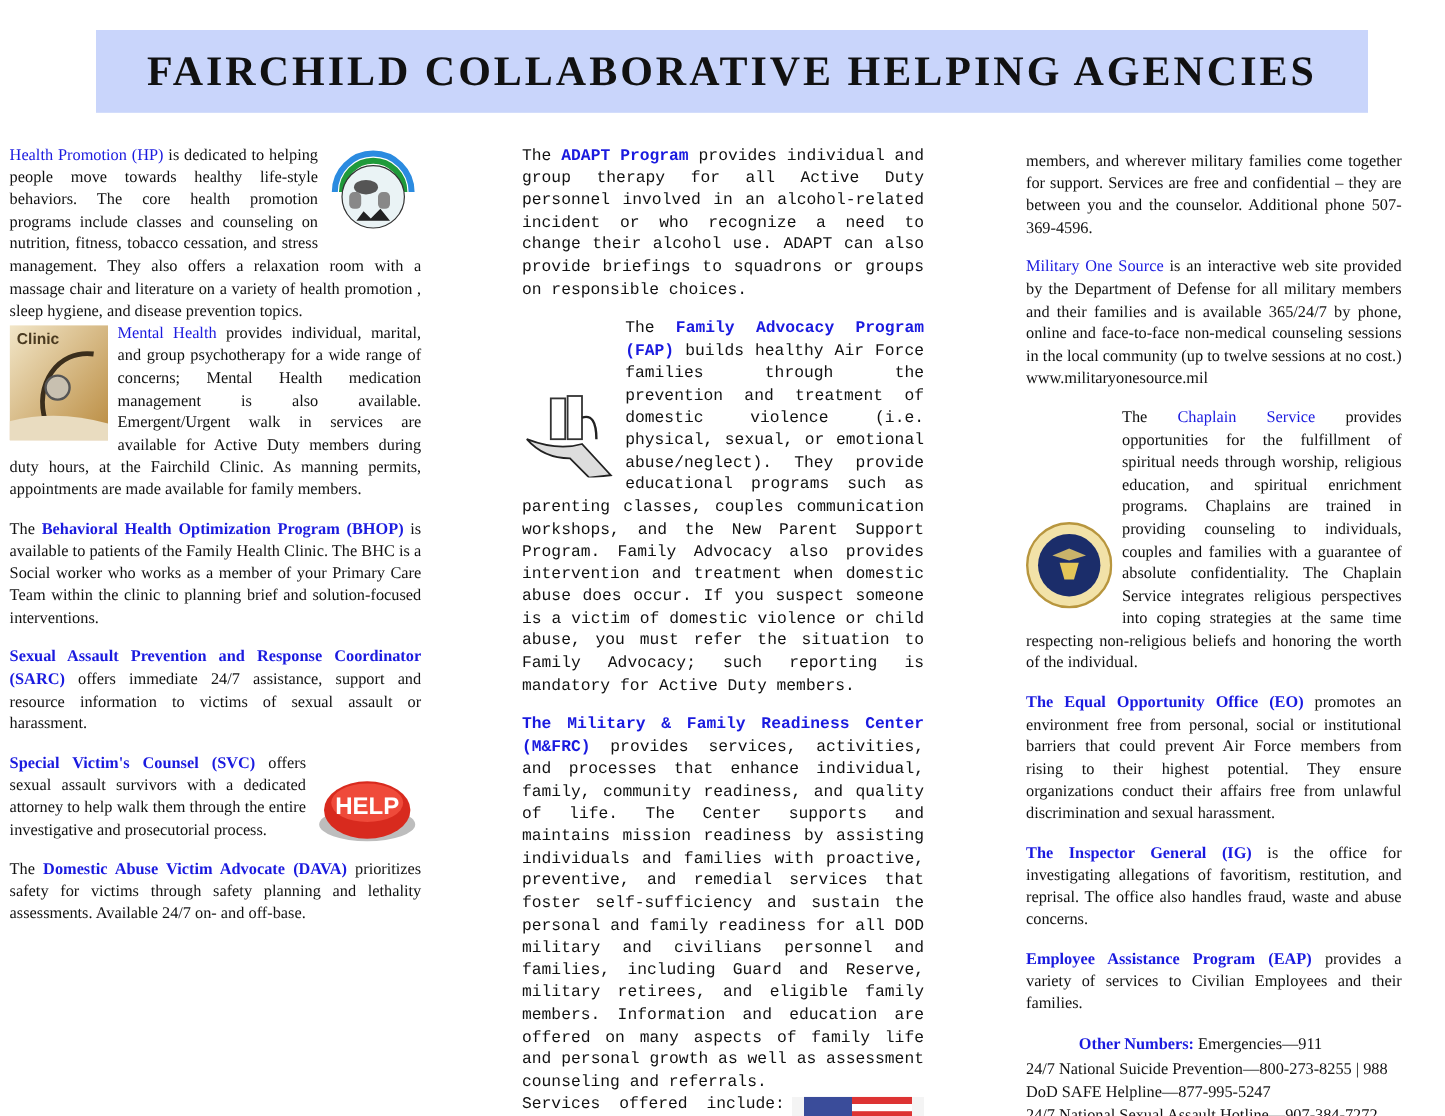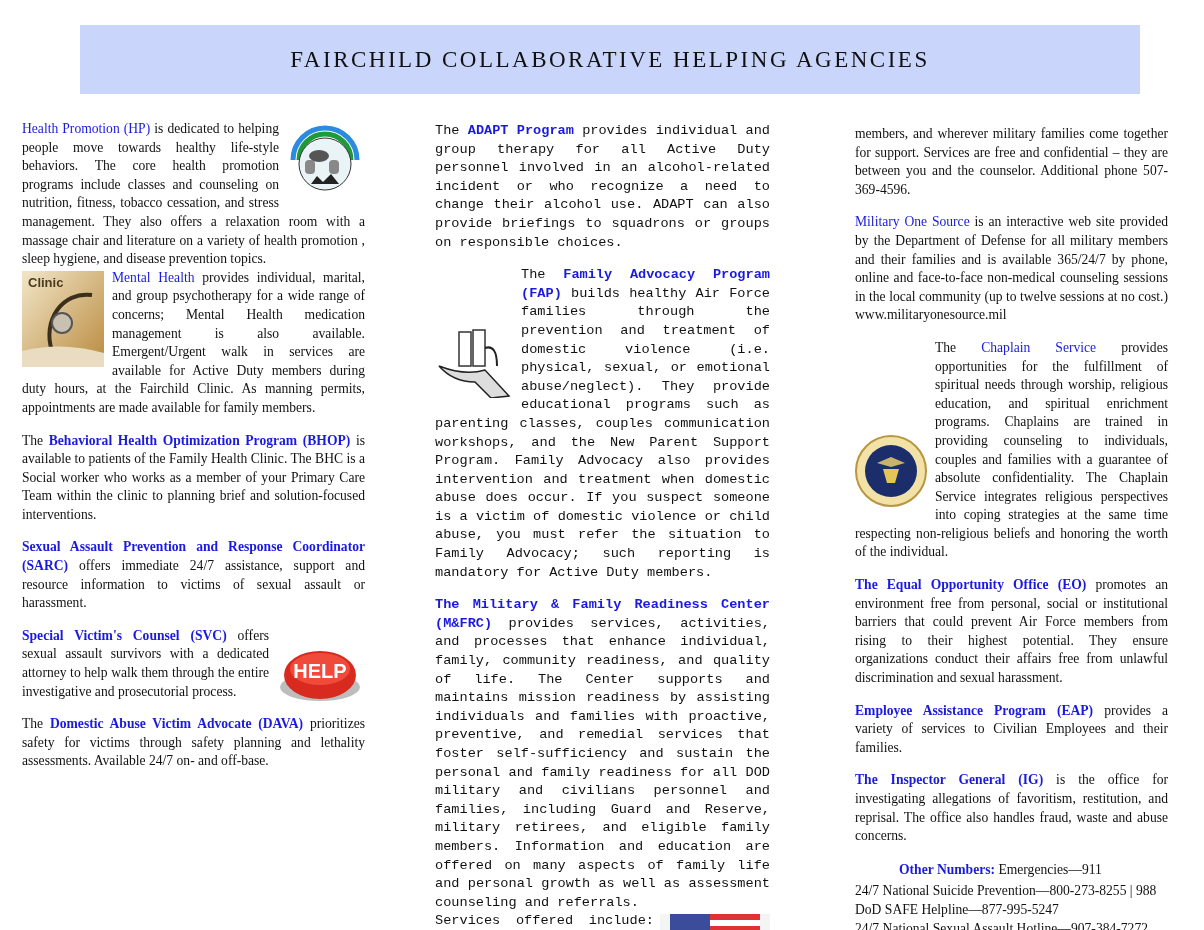--- a/index.html
+++ b/index.html
@@ -1,24 +1,24 @@
 <!DOCTYPE html>
 <html><head>
 <meta charset="utf-8">
 <style>
   html, body { margin: 0; padding: 0; background: #ffffff; }
   body { width: 1204px; height: 930px; position: relative; overflow: hidden;
          font-family: "Liberation Serif", "DejaVu Serif", serif; color: #111; }
   .banner { position: absolute; left: 80px; top: 25px; width: 1060px; height: 69px;
             background: #c9d5fb; display: flex; align-items: center; justify-content: center; }
-  .banner h1 { margin: 0; font-weight: normal; font-size: 23px; letter-spacing: 2.5px;
+  .banner h1 { margin: 0; font-weight: bold; font-size: 35px; letter-spacing: 2.5px;
                font-family: "Liberation Serif", "DejaVu Serif", serif; color: #111; }
   .col { position: absolute; top: 120px; font-size: 13.6px; line-height: 18.6px;
          text-align: justify; }
-  .col1 { left: 22px; width: 343px; }
+  .col1 { left: 8px; width: 343px; }
   .col2 { left: 435px; width: 335px; font-family: Liberation Mono, monospace; }
   .col3 { left: 855px; width: 313px; top: 125px; }
   p { margin: 0 0 14px 0; }
   .hl { color: #1a1adf; }
   .hlb { color: #1a1adf; font-weight: bold; }
   .fimg { float: right; margin: 0 0 2px 6px; }
   .fimgl { float: left; margin: 4px 8px 2px 0; }
   .nums { line-height: 19px; text-align: left; }
   .nums div { white-space: nowrap; }
 </style>
@@ -131,24 +131,24 @@
       <circle cx="36" cy="36" r="26" fill="#1b2d6a"></circle>
       <path d="M22 28 L36 22 L50 28 L36 32 Z" fill="#c9b36a"></path>
       <path d="M28 34 L44 34 L40 48 L32 48 Z" fill="#e3c558"></path>
     </svg>
     <span>The </span><span class="hl">Chaplain Service</span><span> provides opportunities for the fulfillment of spiritual needs through worship, religious education, and spiritual enrichment programs. Chaplains are trained in providing counseling to individuals, couples and families with a guarantee of absolute confidentiality. The Chaplain Service integrates religious perspectives into coping strategies at the same time respecting non-religious beliefs and honoring the worth of the individual.</span>
   </p>
   <p>
     <span class="hlb">The Equal Opportunity Office (EO)</span><span> promotes an environment free from personal, social or institutional barriers that could prevent Air Force members from rising to their highest potential. They ensure organizations conduct their affairs free from unlawful discrimination and sexual harassment.</span>
   </p>
   <p>
-    <span class="hlb">Employee Assistance Program (EAP)</span><span> provides a variety of services to Civilian Employees and their families.</span>
+    <span class="hlb">The Inspector General (IG)</span><span> is the office for investigating allegations of favoritism, restitution, and reprisal. The office also handles fraud, waste and abuse concerns.</span>
   </p>
   <p>
-    <span class="hlb">The Inspector General (IG)</span><span> is the office for investigating allegations of favoritism, restitution, and reprisal. The office also handles fraud, waste and abuse concerns.</span>
+    <span class="hlb">Employee Assistance Program (EAP)</span><span> provides a variety of services to Civilian Employees and their families.</span>
   </p>
   <div class="nums">
     <div style="margin-bottom:2px;margin-left:44px;"><span class="hlb">Other Numbers:</span><span> Emergencies—911</span></div>
     <div>24/7 National Suicide Prevention—800-273-8255 | 988</div>
     <div>DoD SAFE Helpline—877-995-5247</div>
     <div>24/7 National Sexual Assault Hotline—907-384-7272</div>
 
   </div>
 </div>
 

